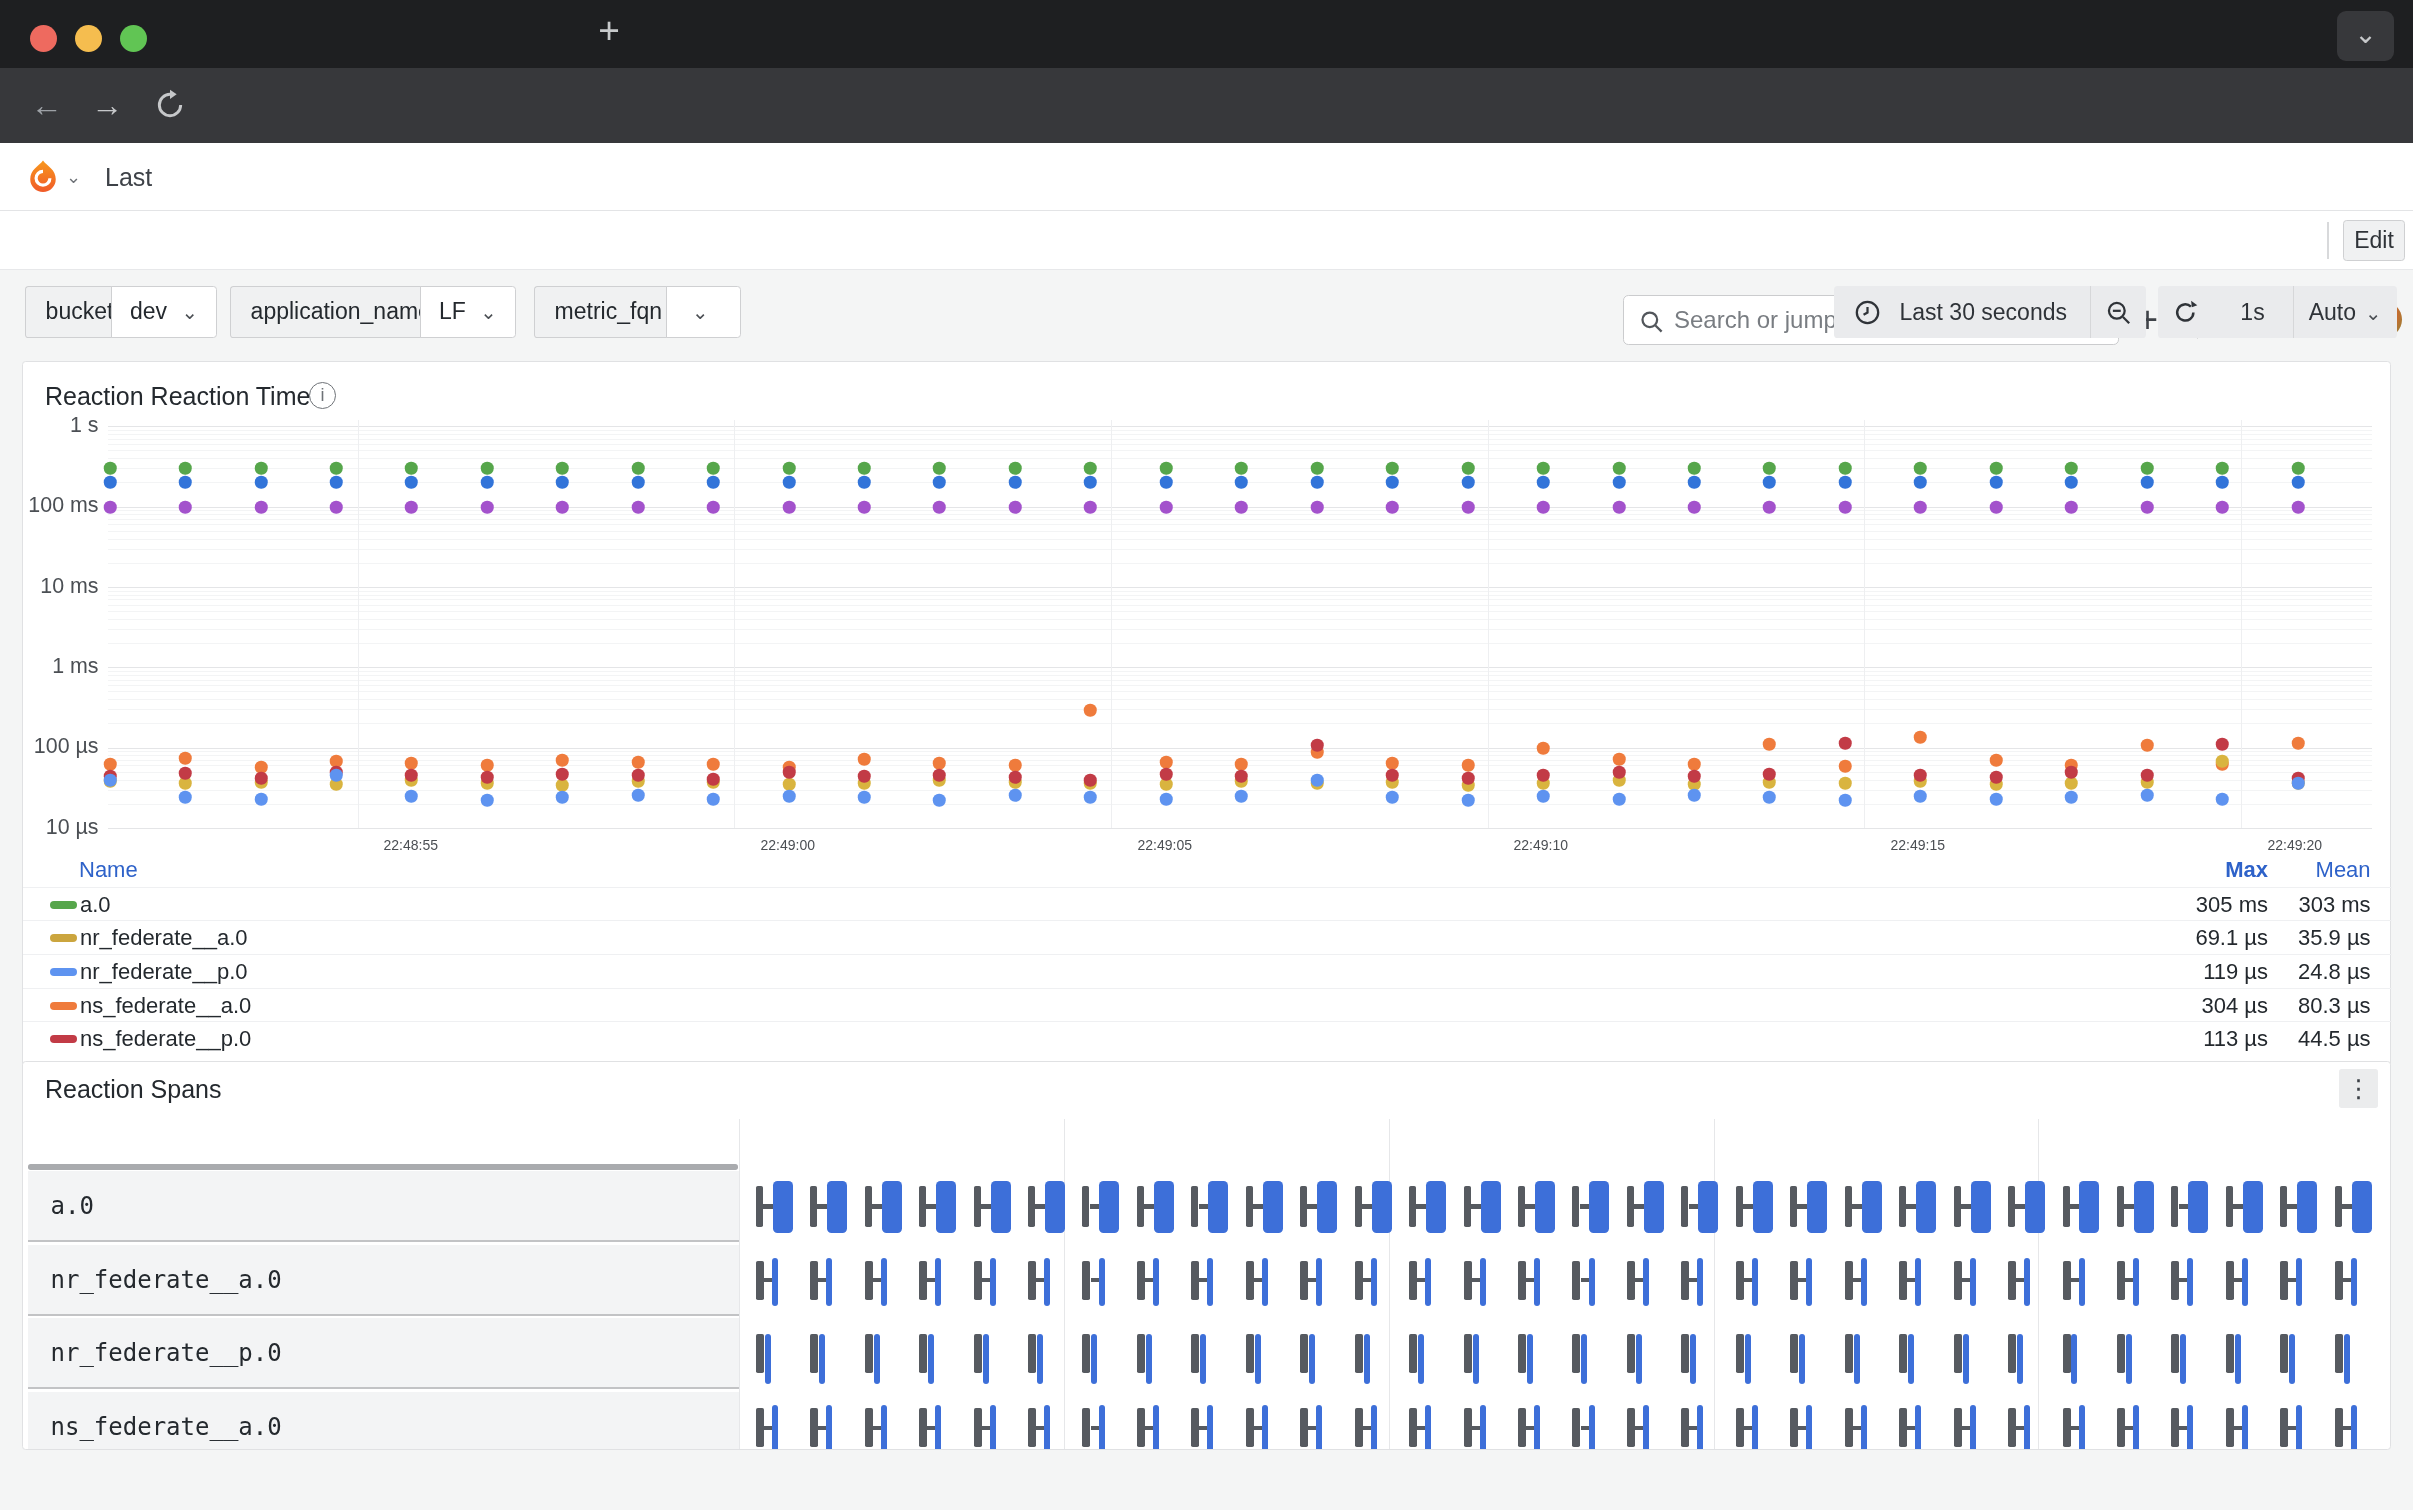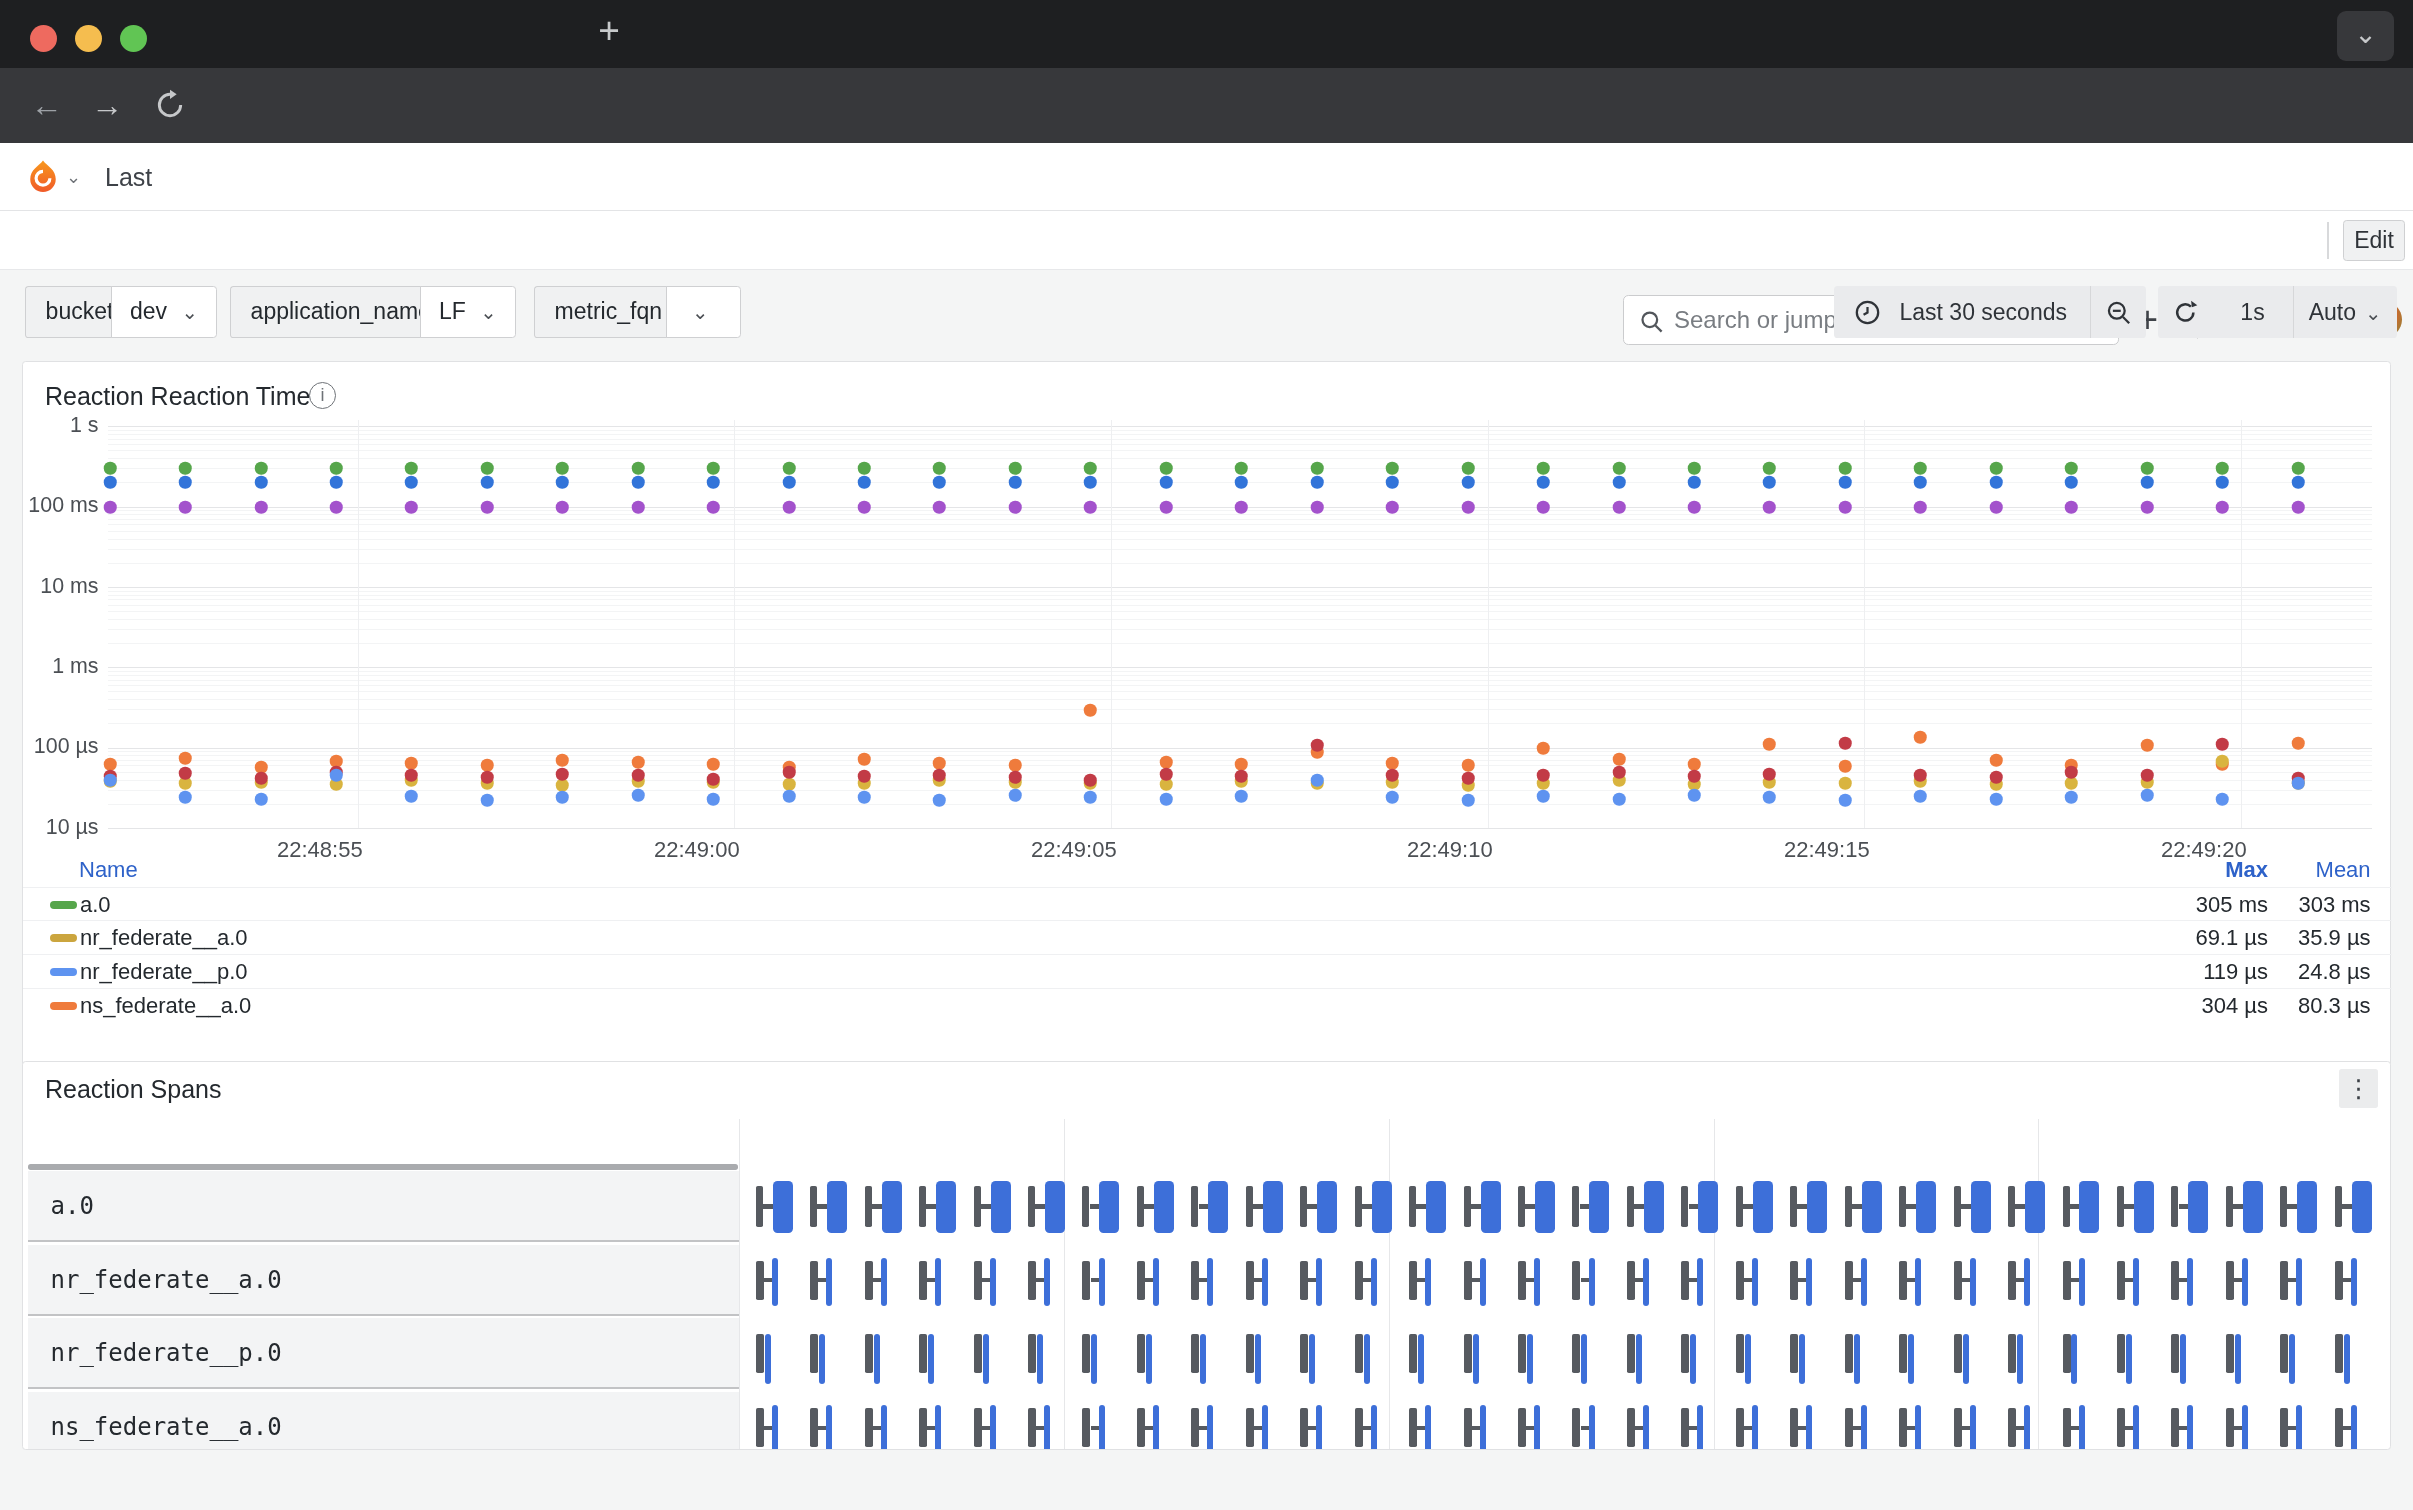--- a/index.html
+++ b/index.html
@@ -54,21 +54,21 @@
   
   .card { background:#FFFFFF; border:0.9px solid #E0E1E3; border-radius:3.6px; }
   #panel1 { left:22px; top:361px; width:2369px; height:746px; }
   #panel2 { left:22px; top:1061px; width:2369px; height:389px; overflow:hidden; }
   .ptitle { font-size:25px; font-weight:500; color:#24292E; }
   #p1-info { left:286px; top:19.6px; width:27px; height:27px; border:1.8px solid #6E7277; border-radius:50%; color:#6E7277; font-size:18px; text-align:center; line-height:24px; }
 
   .gl-h { position:absolute; height:0.9px; }
   .gl-v { position:absolute; width:0.9px; background:#EEEFF1; }
   .ylab { position:absolute; text-align:right; width:71px; color:#4B4F54; font-size:21.4px; }
-  .xlab { position:absolute; width:161px; text-align:left; color:#4B4F54; font-size:22px; }
+  .xlab { position:absolute; width:161px; text-align:right; color:#4B4F54; font-size:14px; }
   .dot { position:absolute; width:12.5px; height:12.5px; border-radius:50%; transform:translate(-50%,-50%); }
 
   .lg-row { position:absolute; left:0; width:2369px; height:34px; border-top:0.9px solid #EFF0F2; }
   .lg-swatch { position:absolute; left:27px; top:13.4px; width:27px; height:8px; border-radius:4.5px; }
   .lg-name { position:absolute; left:57px; top:0; height:34px; line-height:34px; color:#24292E; font-size:22px; }
   .lg-max { position:absolute; right:124px; top:0; height:34px; line-height:34px; color:#24292E; font-size:22px; }
   .lg-mean { position:absolute; right:21.4px; top:0; height:34px; line-height:34px; color:#24292E; font-size:22px; }
   .lg-head { color:#2E62C9 !important; font-weight:500; }
 
   
@@ -523,20 +523,26 @@
         <div class="lg-swatch" style="position: absolute; background: rgb(94, 147, 240);"></div>
         <div class="lg-name" style="position: absolute;">nr_federate__p.0</div>
         <div class="lg-max" style="position: absolute;">119 µs</div>
         <div class="lg-mean" style="position: absolute;">24.8 µs</div>
       </div>
       <div class="lg-row" style="position: absolute; top: 135px;">
         <div class="lg-swatch" style="position: absolute; background: rgb(239, 123, 60);"></div>
         <div class="lg-name" style="position: absolute;">ns_federate__a.0</div>
         <div class="lg-max" style="position: absolute;">304 µs</div>
         <div class="lg-mean" style="position: absolute;">80.3 µs</div>
+      </div>
+      <div class="lg-row" style="position: absolute; top: 168px;">
+        <div class="lg-swatch" style="position: absolute; background: rgb(194, 59, 70);"></div>
+        <div class="lg-name" style="position: absolute;">ns_federate__p.0</div>
+        <div class="lg-max" style="position: absolute;">113 µs</div>
+        <div class="lg-mean" style="position: absolute;">44.5 µs</div>
       </div>
     </div>
 </div>
 
 <div id="panel2" class="card abs">
   <div class="ptitle abs" style="left:22px;top:12.5px;">Reaction Spans</div>
   <div id="p2-kebab" class="abs">⋮</div>
 
   <div id="hscroll" class="abs"></div>
   <div id="spans-body" class="abs" style="left:0;top:0;width:2369px;height:389px;">

